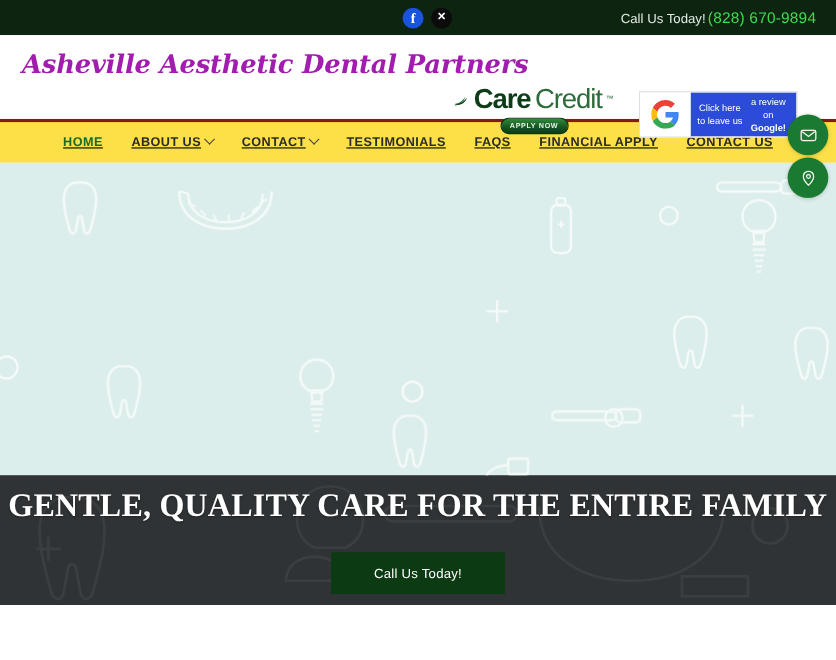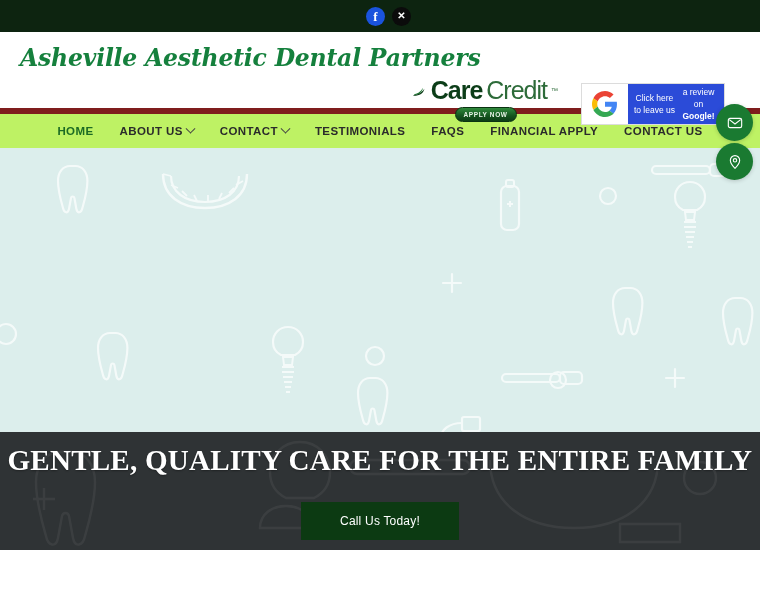--- a/index.html
+++ b/index.html
@@ -60,21 +60,21 @@
     height: 76px;
     background: #ffffff;
     position: relative;
   }
   .logo-wrap { position: absolute; left: 20px; top: 12px; }
   .logo-title {
     font-family: "DejaVu Serif", serif;
     font-style: italic;
     font-weight: bold;
     font-size: 23.5px;
-    color: #15803d;
+    color: #a21caf;
     letter-spacing: -0.2px;
     white-space: nowrap;
   }
   .logo-sub {
     margin-top: 7px;
     font-size: 11.5px;
     font-weight: bold;
     color: #262626;
     letter-spacing: .1px;
     white-space: nowrap;
@@ -131,25 +131,26 @@
     display: flex; 
     align-items: center; justify-content: center;
     text-align: center;
     padding: 0 4px;
   }
   .gbadge-txt b { font-weight: bold; }
 
   
   .navwrap {
     height: 40px;
-    background: #bef264;
-    border-top: 6px solid #7f1d1d;
+    background: #fde047;
+    border-top: 3px solid #7f1d1d;
     display: flex;
     align-items: center;
     justify-content: center;
+    text-decoration: underline;
   }
   .nav { display: flex; align-items: center; gap: 26px; }
   .nav-item {
     font-size: 11.5px;
     font-weight: bold;
     color: #2b2b2b;
     letter-spacing: .4px;
     display: flex; align-items: center; gap: 4px;
     white-space: nowrap;
     cursor: pointer;
@@ -225,20 +226,23 @@
 </head>
 <body>
 
 <div class="topbar">
 
   <div class="topbar-social">
     <div class="soc soc-fb">f</div>
     <div class="soc soc-x">✕</div>
   </div>
 
+  <div class="topbar-phone">
+    <span>Call Us Today!</span><span class="num">(828) 670-9894</span>
+  </div>
 </div>
 
 <div class="header">
 
   <div class="logo-wrap">
     <div class="logo-title">Asheville Aesthetic Dental Partners</div>
   </div>
 
   <div class="carecredit">
     <div class="cc-row">

